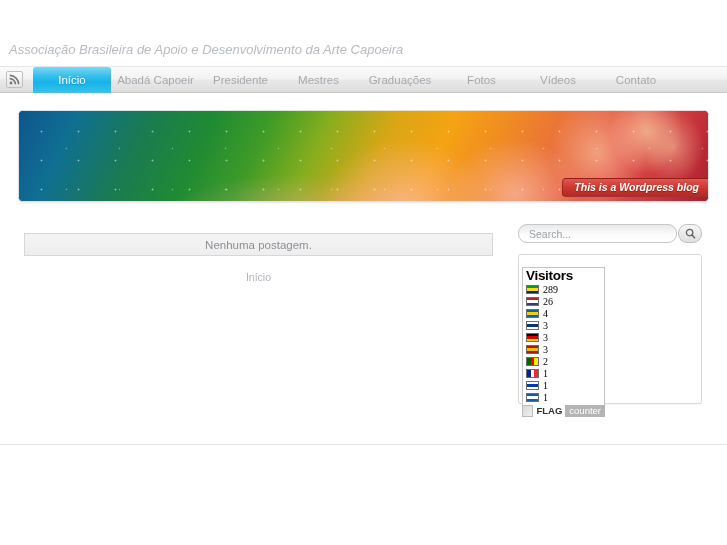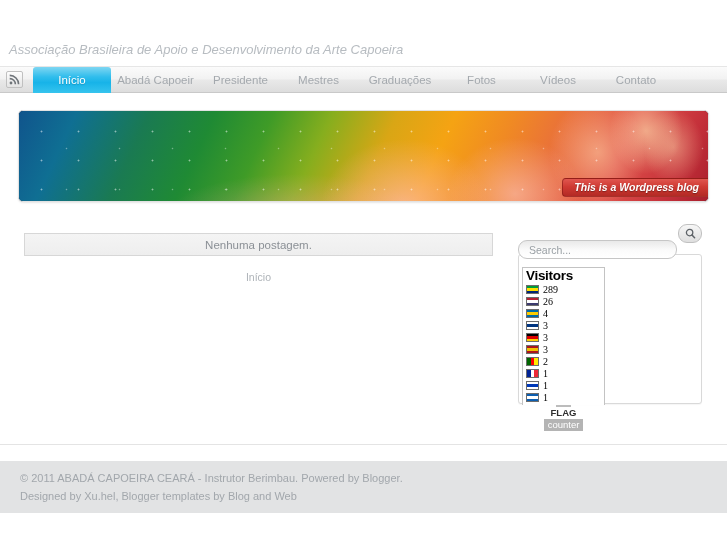--- a/index.html
+++ b/index.html
@@ -233,21 +233,21 @@
     top: 131px;
     width: 184px;
   }
   .search-row {
     position: relative;
     width: 184px;
     height: 19px;
   }
   .search-input {
     position: absolute;
-    left: 0; top: 16px;
+    left: 0; top: 0;
     width: 159px;
     height: 19px;
     box-sizing: border-box;
     border: 1px solid #c6c6c6;
     border-radius: 9px;
     background: linear-gradient(to bottom, #e9e9e9 0%, #fbfbfb 55%, #ffffff 100%);
     font-size: 10.5px;
     color: #8e9398;
     padding: 0 10px;
     outline: none;
@@ -339,21 +339,20 @@
     color: #000000;
     line-height: 9px;
     font-family: Liberation Serif, serif;
   }
   .fc-footer {
     display: flex;
     align-items: center;
     width: 83px;
     height: 12px;
     box-sizing: border-box;
-    flex-direction: column;
   }
   .fc-logo-mark {
     width: 15px; height: 12px;
     background: linear-gradient(135deg,#d8d8d8,#f0f0f0);
     border: 1px solid #bcbcbc;
     box-sizing: border-box;
   }
   .fc-logo-flag {
     height: 12px;
     line-height: 12px;
@@ -500,18 +499,14 @@
               <div class="fc-logo-flag">FLAG</div>
               <div class="fc-logo-counter">counter</div>
             </div>
           </div>
         </div>
       </div>
 
     </div>
   </div>
 
-  <div class="footer">
-    <div class="footer-line">© 2011 ABADÁ CAPOEIRA CEARÁ - Instrutor Berimbau. Powered by Blogger.</div>
-    <div class="footer-line">Designed by Xu.hel, Blogger templates by Blog and Web</div>
-  </div>
 
 </div>
 
 </body></html>

